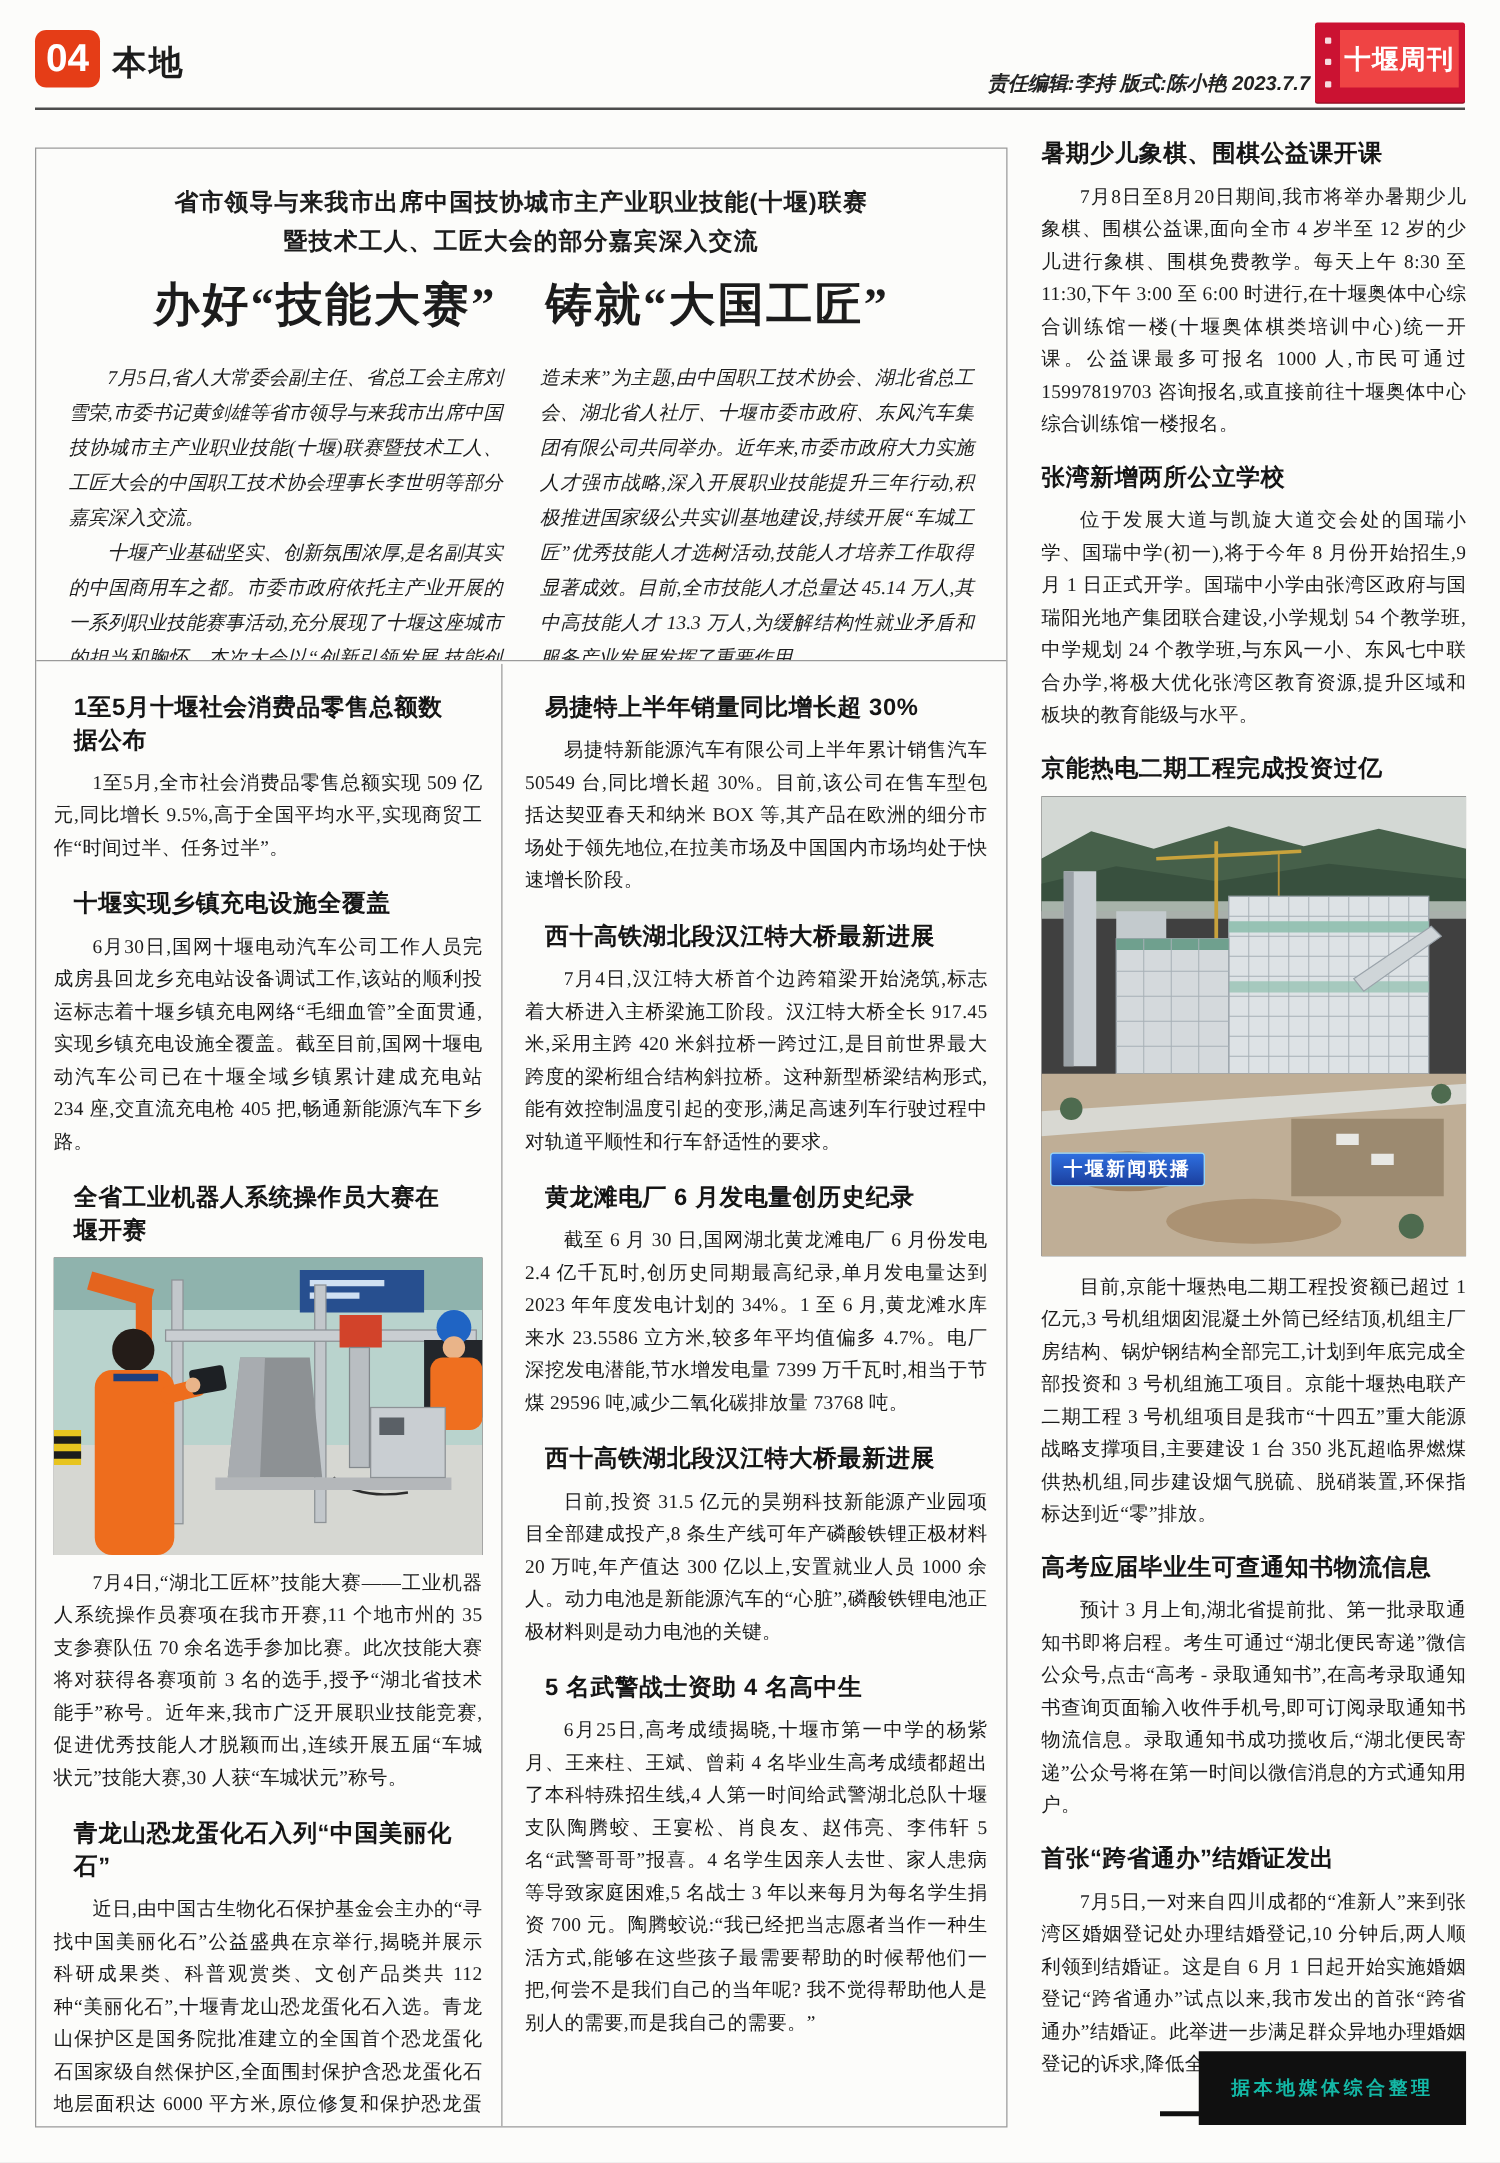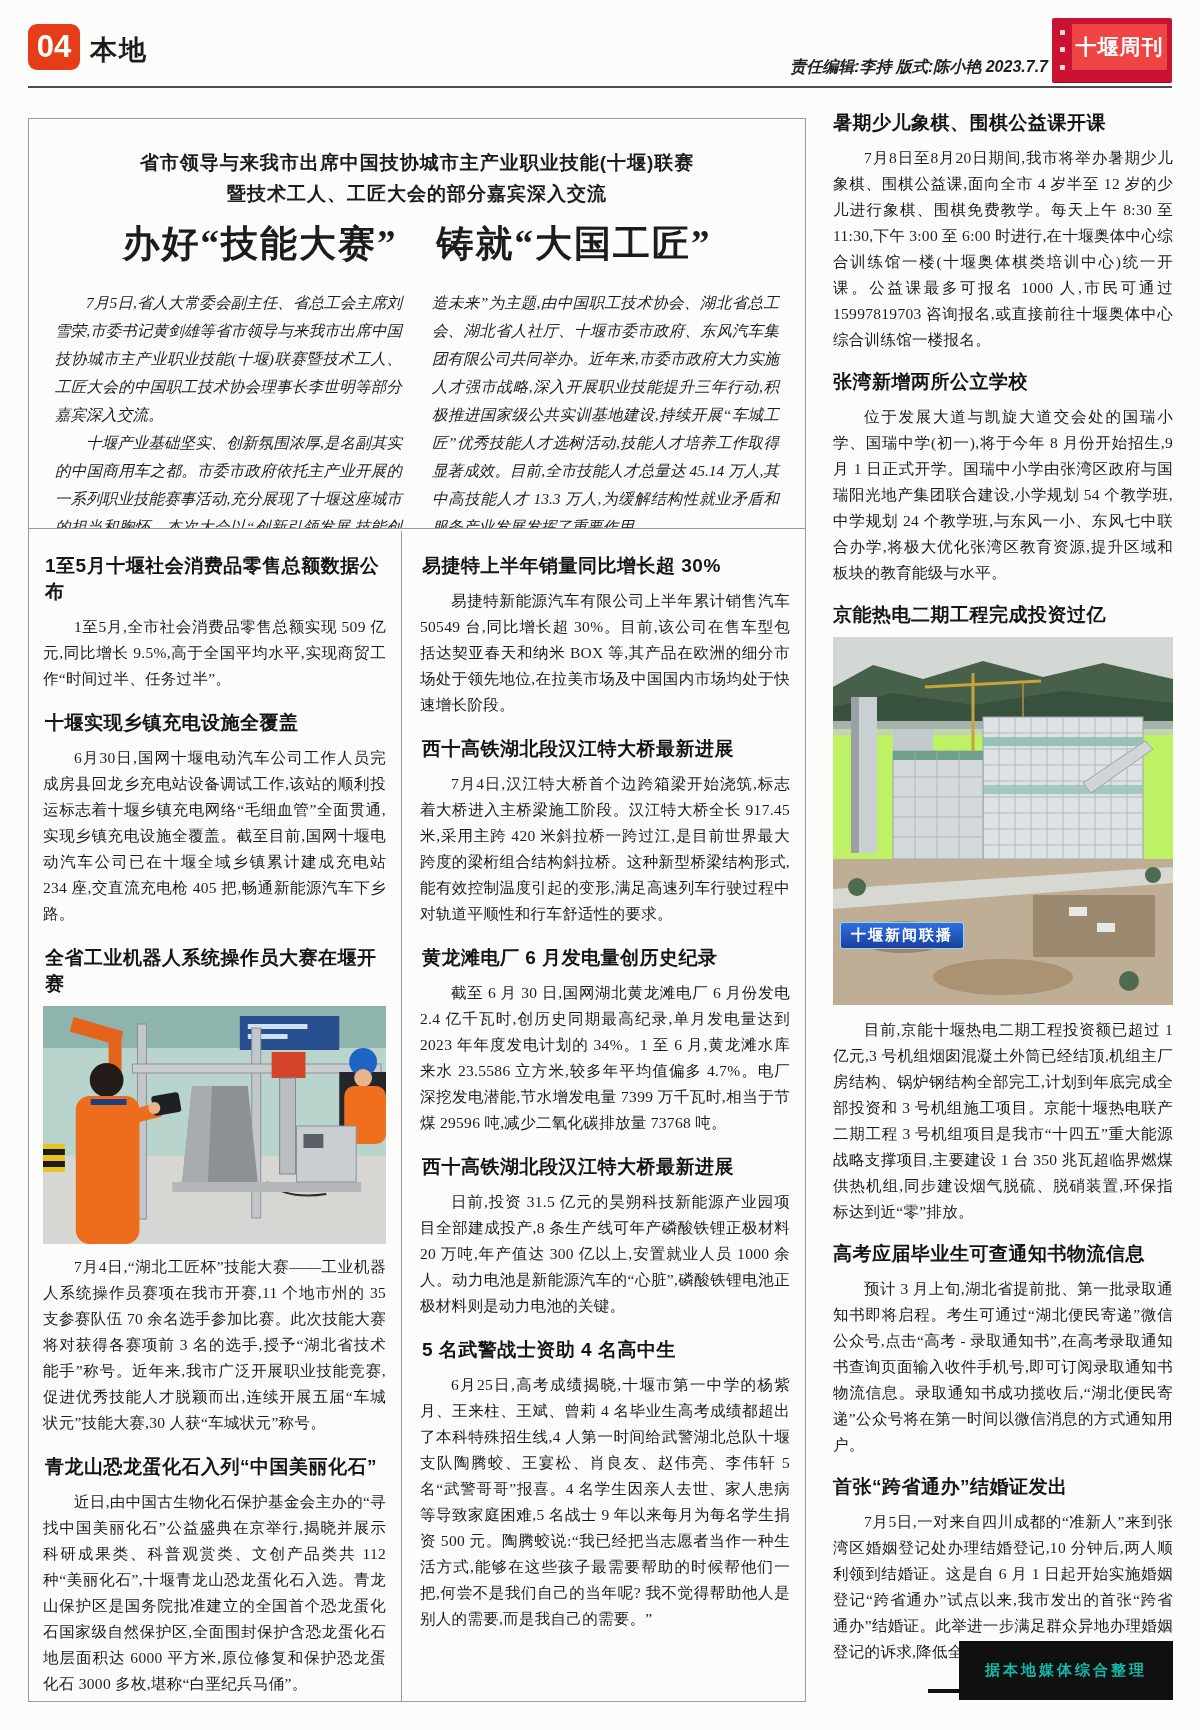--- a/index.html
+++ b/index.html
@@ -31,26 +31,26 @@
   .lead-body{margin:20px 26px 0 26px;column-count:2;column-gap:30px;
              font-family:"Liberation Serif",serif;font-style:italic;
              font-size:15.5px;line-height:28px;text-align:justify;}
   .lead-body p{margin:0;text-indent:2em;}
 
   .lower{position:absolute;left:0;right:0;top:412px;bottom:0;display:flex;overflow:hidden;}
   .col{box-sizing:border-box;overflow:hidden;}
   .col-left{width:373px;border-right:1px solid #9a9a9a;padding:4px 15px 0 14px;}
   .col-mid{flex:1;padding:4px 15px 0 18px;}
 
-  .article-title{font-size:19px;font-weight:bold;margin:18px 2px 9px;letter-spacing:.5px;color:#151515;}
+  .article-title{font-size:19px;font-weight:bold;margin:18px 16px 9px;letter-spacing:.5px;color:#151515;}
   .article-body{font-family:"Liberation Serif",serif;font-size:15.5px;line-height:26px;
                 text-align:justify;text-indent:2em;margin:0 0 2px;color:#1b1b1b;letter-spacing:.3px;}
 
   
-  .photo{position:relative;width:100%;overflow:hidden;background:#bef264;}
+  .photo{position:relative;width:100%;overflow:hidden;background:#404040;}
   .photo-left{height:238px;margin:8px 0 10px;}
   .photo-right{height:368px;margin:8px 0 12px;}
   .photo svg{display:block;width:100%;height:100%;}
   .photo-caption{position:absolute;left:7px;bottom:56px;
                  background:linear-gradient(#2e6fe0,#1b3f9e);border:1px solid #8fd4ff;border-radius:3px;
                  color:#fff;font-size:15px;font-weight:bold;letter-spacing:2px;padding:3px 10px;}
 
   
   .right-col{position:absolute;left:833px;top:106px;width:340px;height:1596px;overflow:hidden;}
   .right-col .article-title{margin:16px 0 9px;}
@@ -160,21 +160,21 @@
         <div>
           <div class="article-title">黄龙滩电厂 6 月发电量创历史纪录</div>
           <p class="article-body">截至 6 月 30 日,国网湖北黄龙滩电厂 6 月份发电 2.4 亿千瓦时,创历史同期最高纪录,单月发电量达到 2023 年年度发电计划的 34%。1 至 6 月,黄龙滩水库来水 23.5586 立方米,较多年平均值偏多 4.7%。电厂深挖发电潜能,节水增发电量 7399 万千瓦时,相当于节煤 29596 吨,减少二氧化碳排放量 73768 吨。</p>
         </div>
         <div>
           <div class="article-title">西十高铁湖北段汉江特大桥最新进展</div>
           <p class="article-body">日前,投资 31.5 亿元的昊朔科技新能源产业园项目全部建成投产,8 条生产线可年产磷酸铁锂正极材料 20 万吨,年产值达 300 亿以上,安置就业人员 1000 余人。动力电池是新能源汽车的“心脏”,磷酸铁锂电池正极材料则是动力电池的关键。</p>
         </div>
         <div>
           <div class="article-title">5 名武警战士资助 4 名高中生</div>
-          <p class="article-body">6月25日,高考成绩揭晓,十堰市第一中学的杨紫月、王来柱、王斌、曾莉 4 名毕业生高考成绩都超出了本科特殊招生线,4 人第一时间给武警湖北总队十堰支队陶腾蛟、王宴松、肖良友、赵伟亮、李伟轩 5 名“武警哥哥”报喜。4 名学生因亲人去世、家人患病等导致家庭困难,5 名战士 9 年以来每月为每名学生捐资 500 元。陶腾蛟说:“我已经把当志愿者当作一种生活方式,能够在这些孩子最需要帮助的时候帮他们一把,何尝不是我们自己的当年呢? 我不觉得帮助他人是别人的需要,而是我自己的需要。”</p>
+          <p class="article-body">6月25日,高考成绩揭晓,十堰市第一中学的杨紫月、王来柱、王斌、曾莉 4 名毕业生高考成绩都超出了本科特殊招生线,4 人第一时间给武警湖北总队十堰支队陶腾蛟、王宴松、肖良友、赵伟亮、李伟轩 5 名“武警哥哥”报喜。4 名学生因亲人去世、家人患病等导致家庭困难,5 名战士 3 年以来每月为每名学生捐资 700 元。陶腾蛟说:“我已经把当志愿者当作一种生活方式,能够在这些孩子最需要帮助的时候帮他们一把,何尝不是我们自己的当年呢? 我不觉得帮助他人是别人的需要,而是我自己的需要。”</p>
         </div>
       </div>
 
     </div>
   </div>
 
   <div class="right-col">
 
     <div>
       <div class="article-title first-title">暑期少儿象棋、围棋公益课开课</div>

